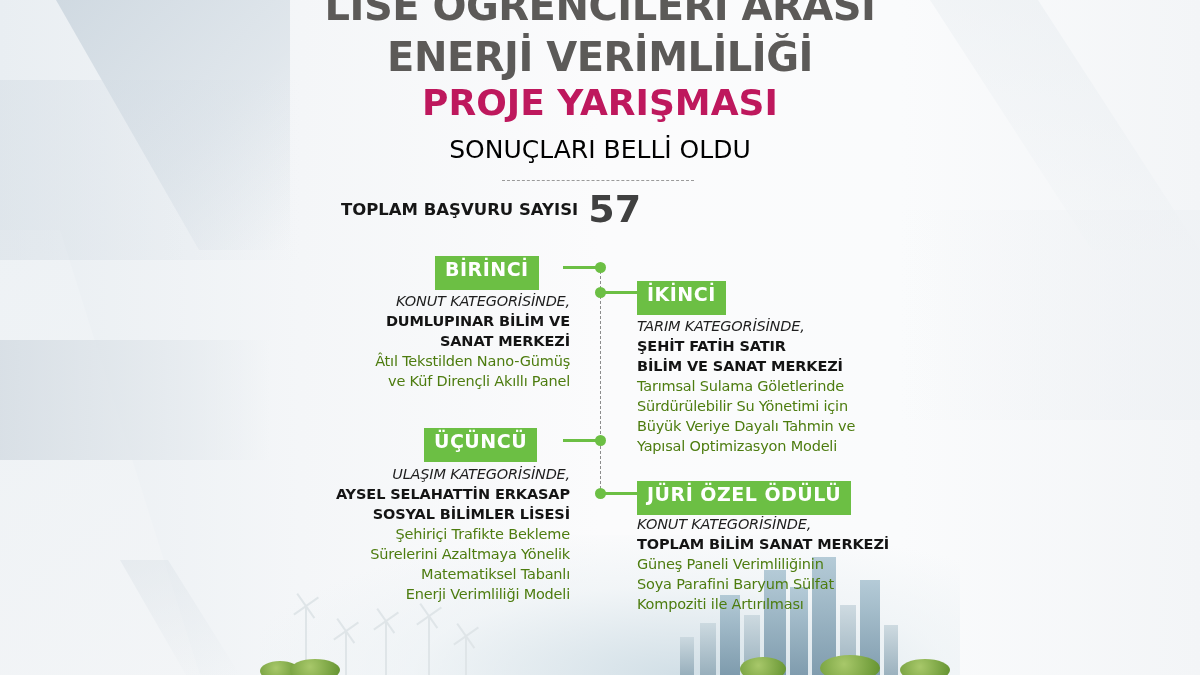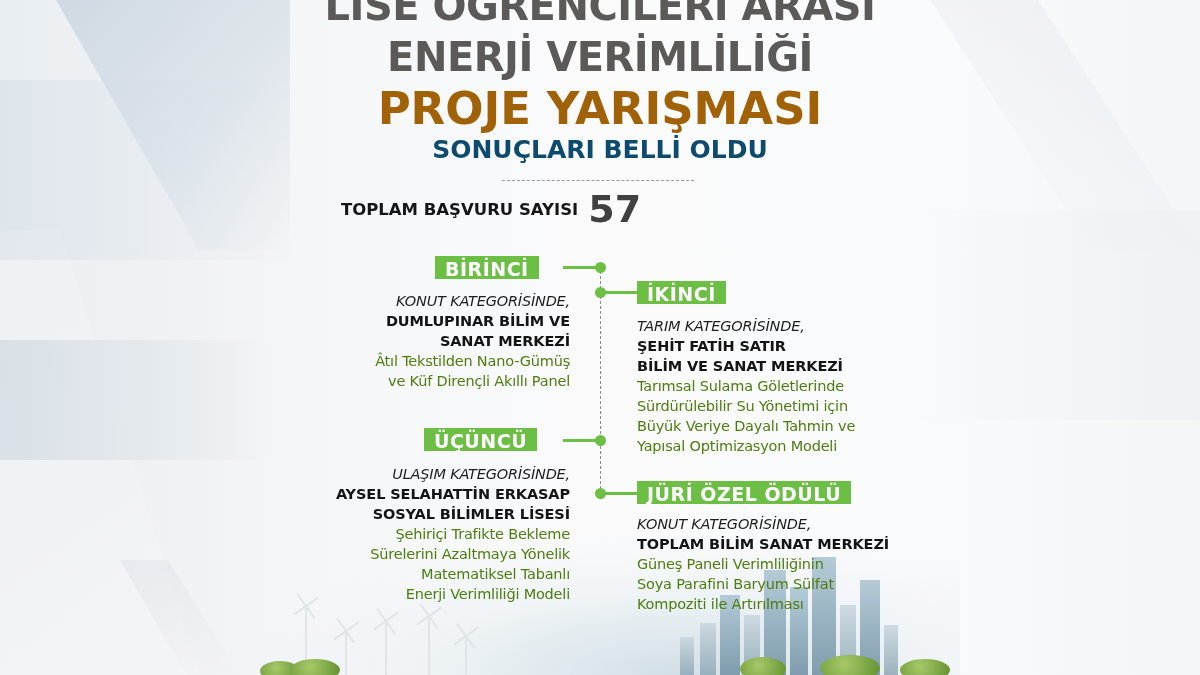--- a/index.html
+++ b/index.html
@@ -74,22 +74,22 @@
 
     .content { position: absolute; inset: 0; z-index: 2; }
 
     .title-line {
       position: absolute; left: 0; width: 1200px; text-align: center;
       font-family: "DejaVu Sans", sans-serif; font-weight: bold;
       color: #5c5a58; letter-spacing: -0.5px;
     }
     .t1 { top: -17px; font-size: 40px; }
     .t2 { top: 34px; font-size: 40px; }
-    .t3 { top: 82px; font-size: 45px; color: #a16207; letter-spacing: 0; }
-    .t4 { top: 135px; font-size: 25px; font-weight: bold; color: #0c4a6e; letter-spacing: 0; }
+    .t3 { top: 82px; font-size: 36px; color: #be185d; letter-spacing: 0; }
+    .t4 { top: 135px; font-size: 25px; font-weight: normal; color: #000000; letter-spacing: 0; }
 
     .divider {
       position: absolute; left: 502px; top: 180px; width: 192px; height: 0;
       border-top: 1.5px dashed #9a9a9a;
     }
     .total {
       position: absolute; top: 190px; left: 0; width: 982px; text-align: center;
       display: flex; justify-content: center; align-items: center; gap: 10px;
     }
     .total .label { font-weight: bold; font-size: 16.5px; color: #161616; letter-spacing: 0; }
@@ -98,21 +98,21 @@
     
     .vline {
       position: absolute; left: 600px; top: 266px; height: 228px; width: 0;
       border-left: 1.5px dashed #8c8c8c;
     }
     .dot { position: absolute; width: 11px; height: 11px; border-radius: 50%; background: #6cbf44; }
     .hconn { position: absolute; height: 3px; background: #6cbf44; }
 
     .badge {
       position: absolute; background: #6cbf44; color: #ffffff;
-      font-weight: bold; font-size: 19px; line-height: 27px; height: 23px;
+      font-weight: bold; font-size: 19px; line-height: 27px; height: 34px;
       padding: 0 10px; letter-spacing: 0.5px;
     }
 
     .entry { position: absolute; line-height: 20px; }
     .entry.left { text-align: right; }
     .entry.right { text-align: left; }
     .entry .cat { font-style: italic; font-size: 14.5px; color: #1e1e1e; letter-spacing: -0.2px; }
     .entry .school { font-weight: bold; font-size: 14.5px; color: #141414; letter-spacing: -0.1px; }
     .entry .desc { font-size: 14.5px; color: #4d7c0f; letter-spacing: -0.2px; }
   </style>

